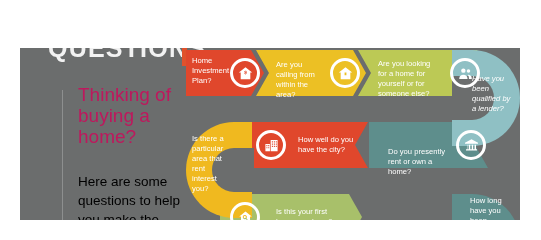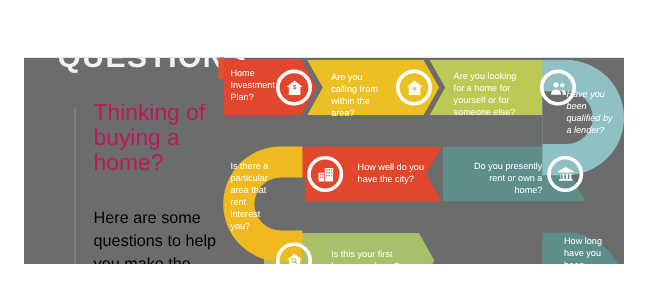--- a/index.html
+++ b/index.html
@@ -109,21 +109,21 @@
   </div>
 
   <div class="cap capR" style="left:452px; top:2px; width:68px; height:96px; background:#8fc0c4; z-index:2;"></div>
   <div class="cap capR" style="left:452px; top:28px; width:42px; height:44px; background:#6b6d6d; z-index:3;"></div>
   <div class="capText" style="left:472px; top:26px; width:42px; z-index:7;font-style:italic;">Have you been qualified by a lender?</div>
 
   <div class="row" style="left:186px; top:74px; width:334px;">
 
     <div class="chev" style="left:170px; width:132px;">
       <div class="body arrow-l-start" style="width:132px; background:#5e8e8c;"></div>
-      <div class="qtext" style="position:absolute; left:32px; top:12px; width:64px;text-align:right;">Do you presently rent or own a home?</div>
+      <div class="qtext" style="position:absolute; left:32px; top:25px; width:64px;">Do you presently rent or own a home?</div>
       <div class="badge" style="left:100px;">
         <svg viewBox="0 0 24 24" fill="#ffffff">
             <path d="M12 3 2.8 8.1v1.5h18.4V8.1L12 3Zm-6.4 8v6.3H4.2v1.8h15.6v-1.8h-1.4V11h-2.1v6.3h-1.9V11h-2.1v6.3h-2V11H8.1v6.3H6.2V11H5.6Z"></path>
           </svg>
       </div>
     </div>
 
     <div class="chev" style="left:48px; width:134px;">
       <div class="body arrow-l" style="width:134px; background:#e0472c;"></div>
       <div class="qtext" style="position:absolute; left:64px; top:13px; width:58px;">How well do you have the city?</div>

